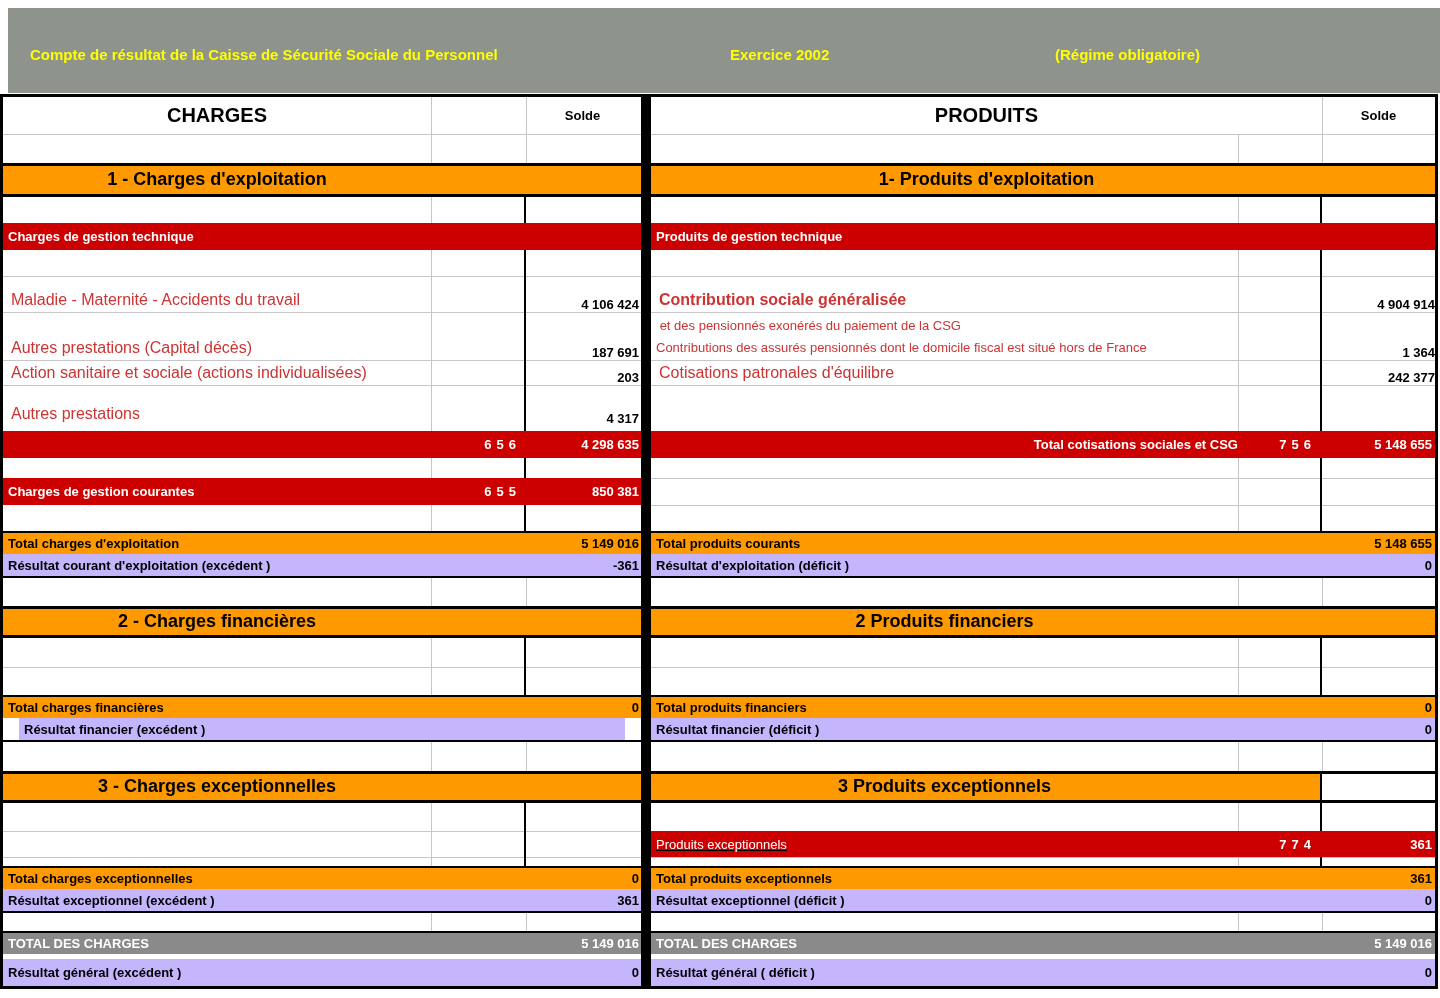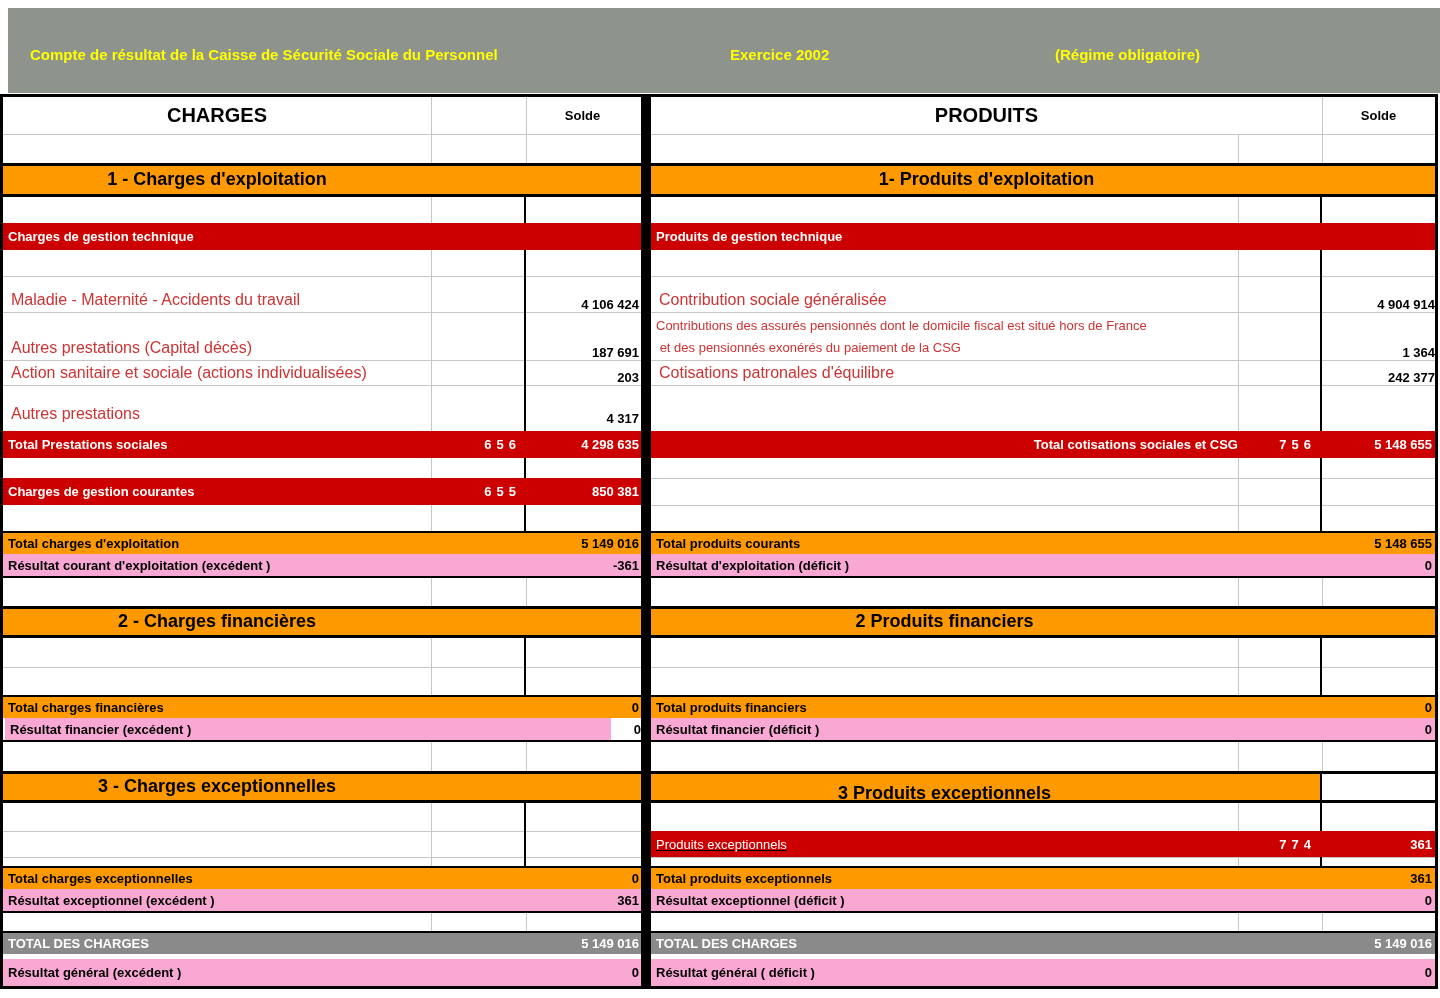--- a/index.html
+++ b/index.html
@@ -11,21 +11,21 @@
   .btxt{position:absolute;top:38px;color:#FFFF00;font-weight:bold;font-size:15px;white-space:nowrap;}
   
   .blk{background:#000;}
   
   .hl{height:1px;background:#C6C6C6;}
   .vl{width:1px;background:#C6C6C6;}
   .vb{width:2px;background:#000;}
   
   .orange{background:#FF9900;}
   .redbg{background:#CC0000;}
-  .graybg{background:#f9a8d4;}
+  .graybg{background:#c4b5fd;}
   .darkbg{background:#8A8A8A;}
   
   .flexc{display:flex;align-items:center;}
   .flexe{display:flex;align-items:flex-end;}
   .right{justify-content:flex-end;text-align:right;}
   .lbl{font-size:16px;padding-left:5px;white-space:nowrap;}
   .redtxt{color:#CC3333;}
   .wb{color:#fff;font-weight:bold;}
   .w{color:#fff;}
   .bold{font-weight:bold;}
@@ -158,39 +158,36 @@
     <span class="lbl redtxt" style="padding-bottom:3px;">Action sanitaire et sociale (actions individualisées)</span>
   </div>
   <div class="abs flexe right val" style="left:526px;top:360px;width:113px;height:25px;">203</div>
 
   <div class="abs flexe" style="left:6px;top:385px;width:420px;height:41px;">
     <span class="lbl redtxt" style="padding-bottom:3px;">Autres prestations</span>
   </div>
   <div class="abs flexe right val" style="left:526px;top:385px;width:113px;height:41px;">4 317</div>
 
   <div class="abs flexe" style="left:654px;top:276px;width:580px;height:36px;">
-    <span class="lbl redtxt" style="padding-bottom:3px;">Contribution sociale généralisée</span>
+    <span class="lbl redtxt" style="padding-bottom:3px;font-weight:bold;">Contribution sociale généralisée</span>
   </div>
   <div class="abs flexe right val" style="left:1322px;top:276px;width:113px;height:36px;">4 904 914</div>
 
   <div class="abs" style="left:656px;top:315px;width:582px;height:45px;">
+    <div class="two redtxt"> et des pensionnés exonérés du paiement de la CSG</div>
     <div class="two redtxt">Contributions des assurés pensionnés dont le domicile fiscal est situé hors de France</div>
-    <div class="two redtxt"> et des pensionnés exonérés du paiement de la CSG</div>
   </div>
   <div class="abs flexe right val" style="left:1322px;top:312px;width:113px;height:48px;">1 364</div>
 
   <div class="abs flexe" style="left:654px;top:360px;width:580px;height:25px;">
     <span class="lbl redtxt" style="padding-bottom:3px;text-align:center;">Cotisations patronales d'équilibre</span>
   </div>
   <div class="abs flexe right val" style="left:1322px;top:360px;width:113px;height:25px;">242 377</div>
 
   <div class="abs redbg" style="left:3px;top:431px;width:638px;height:27px;">
-    <div class="abs flexc" style="left:0;top:0;width:428px;height:27px;">
-      <span class="barlbl wb">Total Prestations sociales</span>
-    </div>
     <div class="abs flexc right code w" style="left:428px;top:0;width:90px;height:27px;">656</div>
     <div class="abs flexc right valc w" style="left:523px;top:0;width:113px;height:27px;">4 298 635</div>
   </div>
   <div class="abs redbg" style="left:651px;top:431px;width:784px;height:27px;">
     <div class="abs flexc" style="left:0;top:0;width:587px;height:27px;justify-content:flex-end;">
       <span class="barlbl wb">Total cotisations sociales et CSG</span>
     </div>
     <div class="abs flexc right code w" style="left:587px;top:0;width:78px;height:27px;">756</div>
     <div class="abs flexc right valc w" style="left:671px;top:0;width:110px;height:27px;">5 148 655</div>
   </div>
@@ -224,38 +221,38 @@
     <div class="sec" style="width:428px;padding-top:2px;">2 - Charges financières</div>
   </div>
   <div class="abs orange" style="left:651px;top:609px;width:784px;height:26px;">
     <div class="sec" style="width:587px;padding-top:2px;">2 Produits financiers</div>
   </div>
 
   <div class="abs orange flexc" style="left:3px;top:697px;width:638px;height:21px;">
     <span class="barlbl bold">Total charges financières</span>
     <span class="abs flexc right valc" style="left:523px;top:0;width:113px;height:21px;">0</span>
   </div>
-  <div class="abs graybg flexc" style="left:5px;top:718px;width:606px;height:22px;">
+  <div class="abs graybg flexc" style="left:19px;top:718px;width:606px;height:22px;">
     <span class="barlbl bold">Résultat financier (excédent )</span>
     <span class="abs flexc right valc" style="left:523px;top:0;width:113px;height:22px;">0</span>
   </div>
   <div class="abs orange flexc" style="left:651px;top:697px;width:784px;height:21px;">
     <span class="barlbl bold">Total produits financiers</span>
     <span class="abs flexc right valc" style="left:671px;top:0;width:110px;height:21px;">0</span>
   </div>
   <div class="abs graybg flexc" style="left:651px;top:718px;width:784px;height:22px;">
     <span class="barlbl bold">Résultat financier (déficit )</span>
     <span class="abs flexc right valc" style="left:671px;top:0;width:110px;height:22px;">0</span>
   </div>
 
   <div class="abs orange" style="left:3px;top:774px;width:638px;height:26px;">
     <div class="sec" style="width:428px;padding-top:2px;">3 - Charges exceptionnelles</div>
   </div>
   <div class="abs orange" style="left:651px;top:774px;width:669px;height:26px;">
-    <div class="sec" style="width:587px;padding-top:9px;">3 Produits exceptionnels</div>
+    <div class="sec" style="width:587px;padding-top:2px;">3 Produits exceptionnels</div>
   </div>
 
   <div class="abs redbg" style="left:651px;top:831px;width:784px;height:26px;">
     <div class="abs flexc" style="left:0;top:0;width:587px;height:26px;text-decoration:underline;">
       <span class="barlbl w">Produits exceptionnels</span>
     </div>
     <div class="abs flexc right code w" style="left:587px;top:0;width:78px;height:26px;">774</div>
     <div class="abs flexc right valc w" style="left:671px;top:0;width:110px;height:26px;">361</div>
   </div>
 

